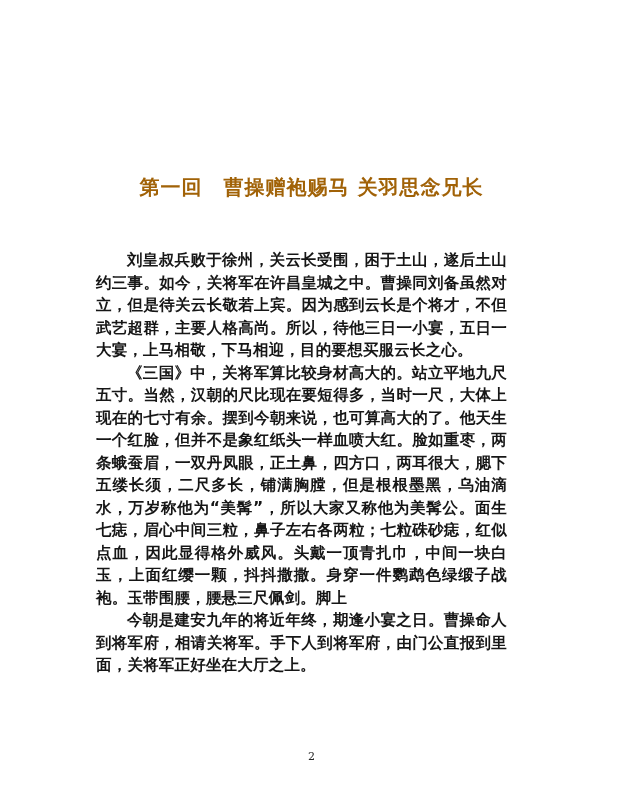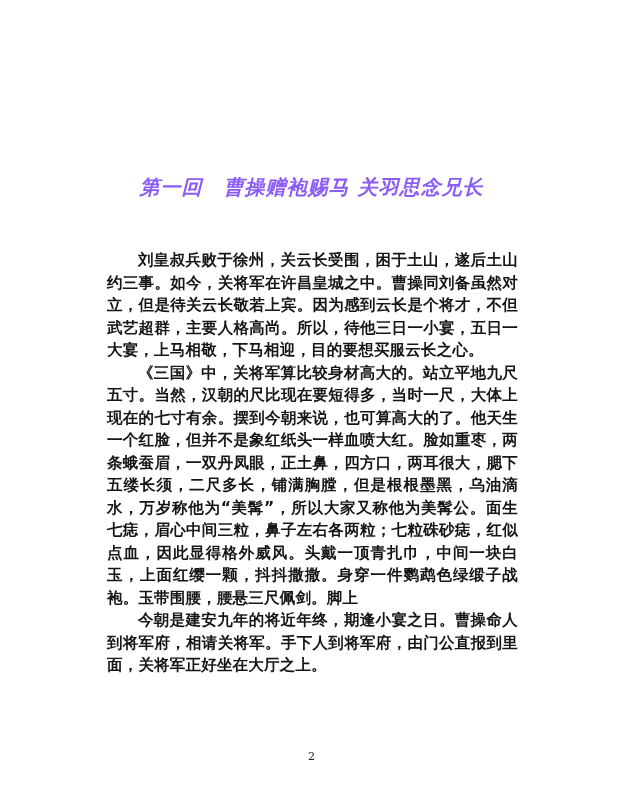--- a/index.html
+++ b/index.html
@@ -18,28 +18,27 @@
   }
   .chapter-title {
     position: absolute;
     top: 174px;
     left: 0;
     width: 623px;
     text-align: center;
     font-size: 20px;
     font-weight: bold;
     letter-spacing: 1px;
-    color: #8b5cf6;
+    color: #a16207;
     white-space: pre;
-    font-style: italic;
   }
   .body-text {
     position: absolute;
     top: 249px;
-    left: 107px;
+    left: 96px;
     width: 411px;
     font-size: 15.5px;
     font-weight: bold;
     line-height: 22.5px;
     color: #161616;
   }
   .body-text p {
     margin: 0;
     text-indent: 2em;
     text-align: justify;

